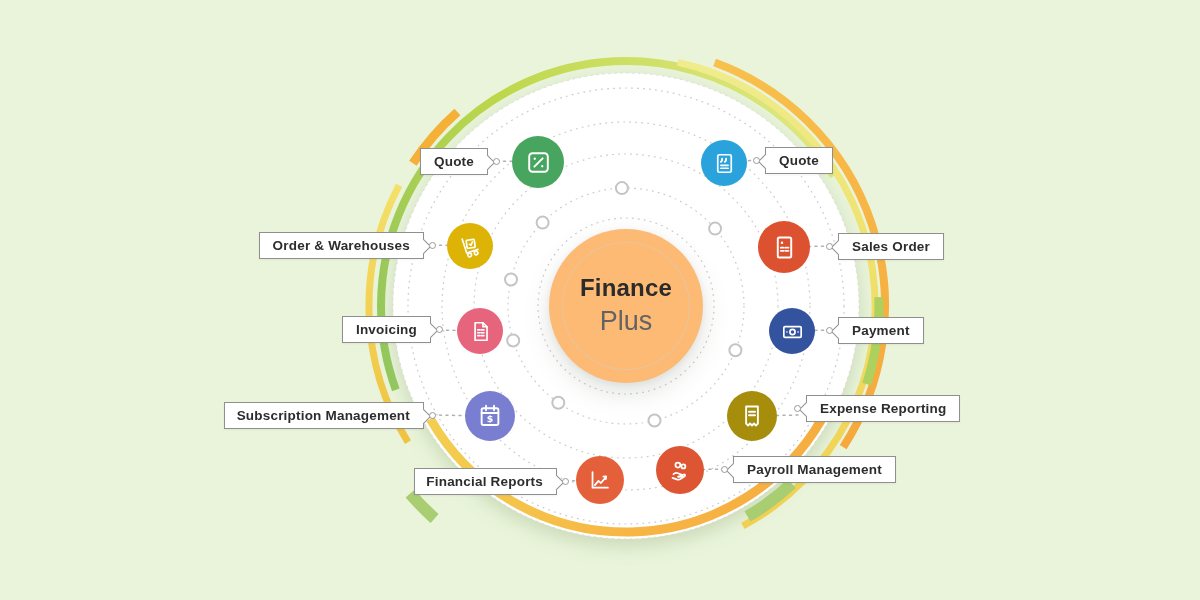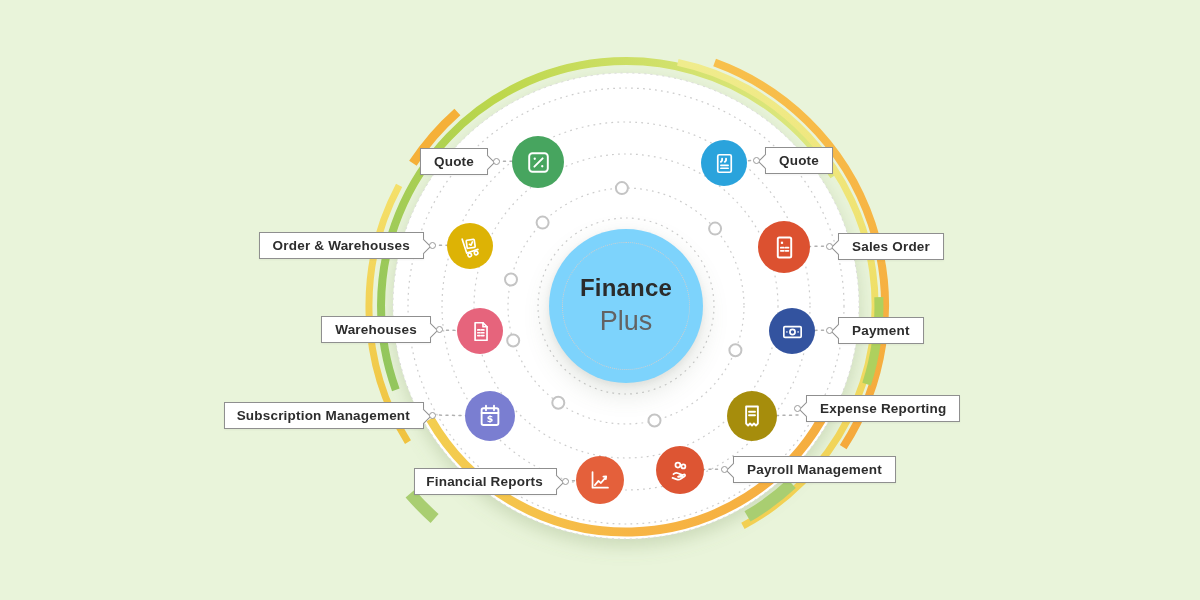--- a/index.html
+++ b/index.html
@@ -3,21 +3,21 @@
 <meta charset="utf-8">
 <title>Finance Plus Feature Diagram</title>
 <style>
   html,body{margin:0;padding:0;}
   body{font-family:"Liberation Sans",sans-serif;}
   #stage{position:relative;width:1200px;height:600px;overflow:hidden;}
   #decor{position:absolute;left:0;top:0;}
   
   .center-circle{
     position:absolute;left:549px;top:229px;width:154px;height:154px;
-    background:#7dd3fc;border-radius:50%;
+    background:#fdba74;border-radius:50%;
     box-shadow:0 10px 26px rgba(90,105,80,0.18), 0 2px 6px rgba(0,0,0,0.05);
     display:flex;align-items:center;justify-content:center;
   }
   .center-ring{
     position:absolute;inset:13px;border:1px dotted #cfcfcf;border-radius:50%;
   }
   .center-text{text-align:center;line-height:1.25;}
   .center-title{font-size:24px;font-weight:700;color:#2b2b2b;letter-spacing:.2px;}
   .center-subtitle{font-size:27px;font-weight:400;color:#636363;margin-top:2px;}
   
@@ -205,21 +205,21 @@
         <path d="M14.2 4.2 v3.6 h3.6"></path>
         <line x1="9.6" y1="10.6" x2="11.6" y2="10.6"></line>
         <line x1="12.9" y1="10.6" x2="15" y2="10.6"></line>
         <line x1="9.6" y1="13.1" x2="11.6" y2="13.1"></line>
         <line x1="12.9" y1="13.1" x2="15" y2="13.1"></line>
         <line x1="9.6" y1="15.6" x2="11.6" y2="15.6"></line>
         <line x1="12.9" y1="15.6" x2="15" y2="15.6"></line>
       </svg>
     </div>
     <div class="tag notch-right" style="right: 769px; top: 316px;">
-      <span class="tag-text">Warehouses</span>
+      <span class="tag-text">Invoicing</span>
       <span class="notch"></span>
       <span class="eyelet"></span>
     </div>
     <div class="icon-circle" style="left: 769px; top: 308px; height: 46px; width: 46px; background: rgb(51, 83, 159);">
       <svg viewBox="0 0 24 24" width="27" height="27" fill="none" stroke="#fff" stroke-width="1.5" stroke-linecap="round" stroke-linejoin="round">
         <rect x="4.3" y="7.6" width="15.4" height="9.6" rx="1"></rect>
         <circle cx="12" cy="12.4" r="2.3"></circle>
         <rect x="6.4" y="11.8" width="1.2" height="1.2" fill="#fff" stroke="none"></rect>
         <rect x="16.4" y="11.8" width="1.2" height="1.2" fill="#fff" stroke="none"></rect>
       </svg>

